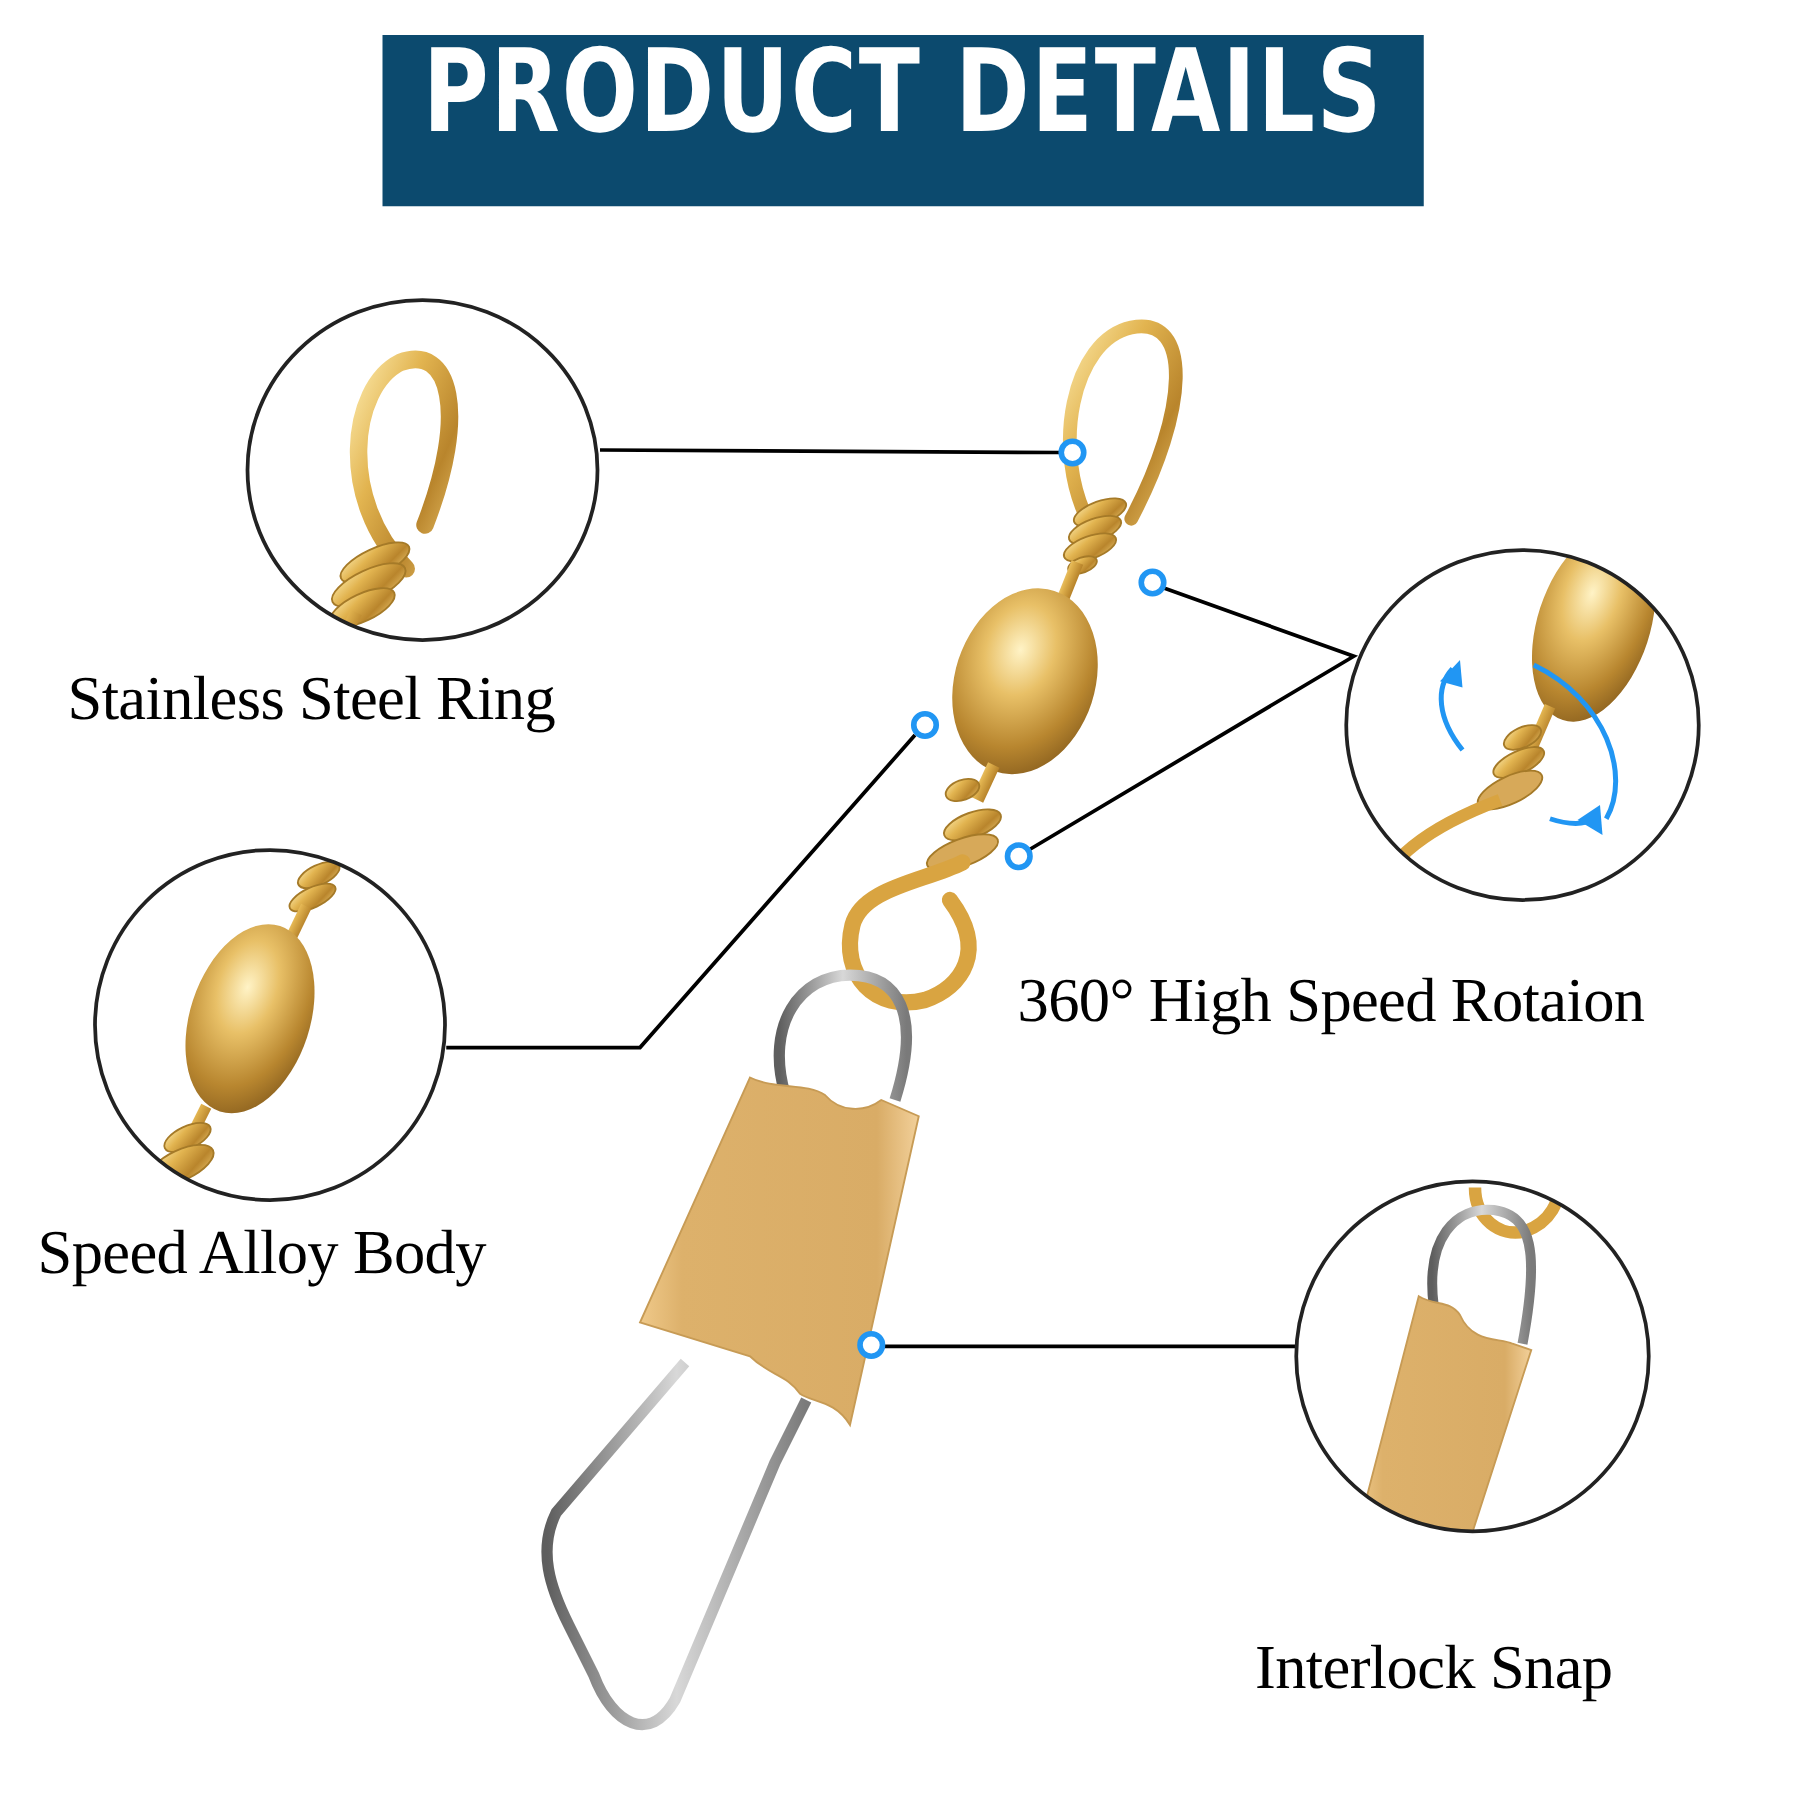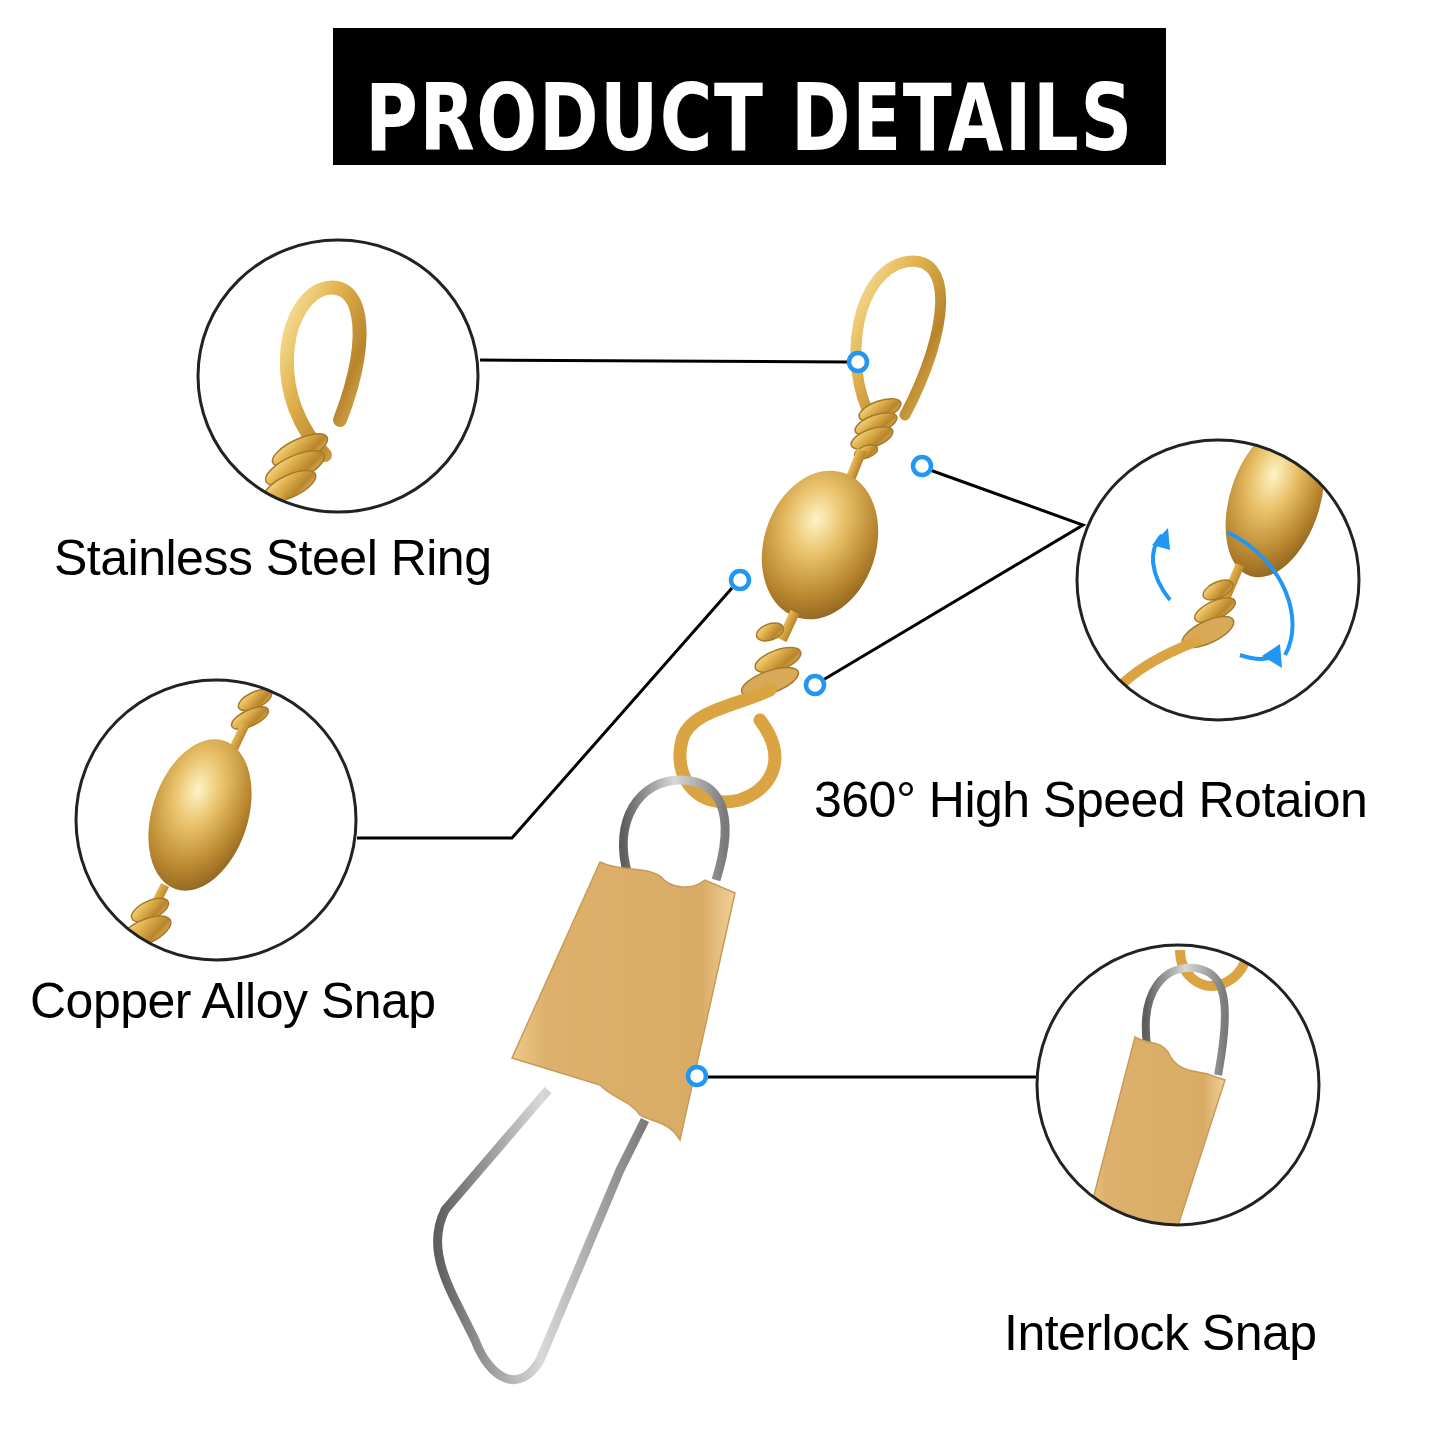--- a/index.html
+++ b/index.html
@@ -1,24 +1,24 @@
 <!DOCTYPE html>
 <html><head>
 <meta charset="utf-8">
 <style>
   html, body { margin:0; padding:0; background:#ffffff; }
   body { width:1445px; height:1445px; position:relative; overflow:hidden;
          font-family:"Liberation Sans", "DejaVu Sans", sans-serif; }
   .banner { position:absolute; left:306px; top:28px; width:833px; height:137px;
-            background:#000000; display:flex; align-items:flex-end; justify-content:center;margin-left:27px; }
+            background:#0c4a6e; display:flex; align-items:flex-start; justify-content:center; }
   .banner-title { color:#ffffff; font-family:"DejaVu Sans", "Liberation Sans", sans-serif;
                   font-weight:bold; font-size:92px; letter-spacing:2px;
                   transform:scaleX(0.78); white-space:nowrap; line-height:1; }
   .stage { position:absolute; left:0; top:0; width:1445px; height:1445px; }
-  .label { position:absolute; color:#000000; font-family:Liberation Sans, sans-serif;
+  .label { position:absolute; color:#000000; font-family:Liberation Serif, serif;
            font-size:50px; line-height:1; white-space:nowrap; letter-spacing:-0.5px; }
   .lbl-ring   { left:54px;  top:533px; }
   .lbl-body   { left:30px;  top:976px; }
   .lbl-rot    { left:814px; top:745px;margin-top:30px; }
   .lbl-snap   { left:1004px; top:1308px; }
   svg { position:absolute; left:0; top:0; }
 </style>
 </head>
 <body>
 
@@ -164,15 +164,15 @@
     <g clip-path="url(#c4)">
       <path d="M1180,950 C1180,975 1200,990 1220,985 C1240,978 1250,960 1245,945" fill="none" stroke="#D9A441" stroke-width="10"></path>
       <path d="M1147,1045 C1140,990 1165,965 1195,968 C1225,972 1232,1000 1218,1075" fill="none" stroke="url(#steel)" stroke-width="8"></path>
       <path d="M1135,1037 C1148,1045 1160,1040 1168,1052 C1178,1075 1200,1070 1210,1075 L1225,1080 L1175,1235 L1085,1230 Z" fill="url(#sleeve)" stroke="#C79B55" stroke-width="1.5"></path>
     </g>
     <ellipse cx="1178" cy="1085" rx="141" ry="140" fill="none" stroke="#222222" stroke-width="3"></ellipse>
   </g>
 </svg>
 
 <div class="label lbl-ring">Stainless Steel Ring</div>
-<div class="label lbl-body">Copper Alloy Snap</div>
+<div class="label lbl-body">Speed Alloy Body</div>
 <div class="label lbl-rot">360° High Speed Rotaion</div>
 <div class="label lbl-snap">Interlock Snap</div>
 
 </body></html>

